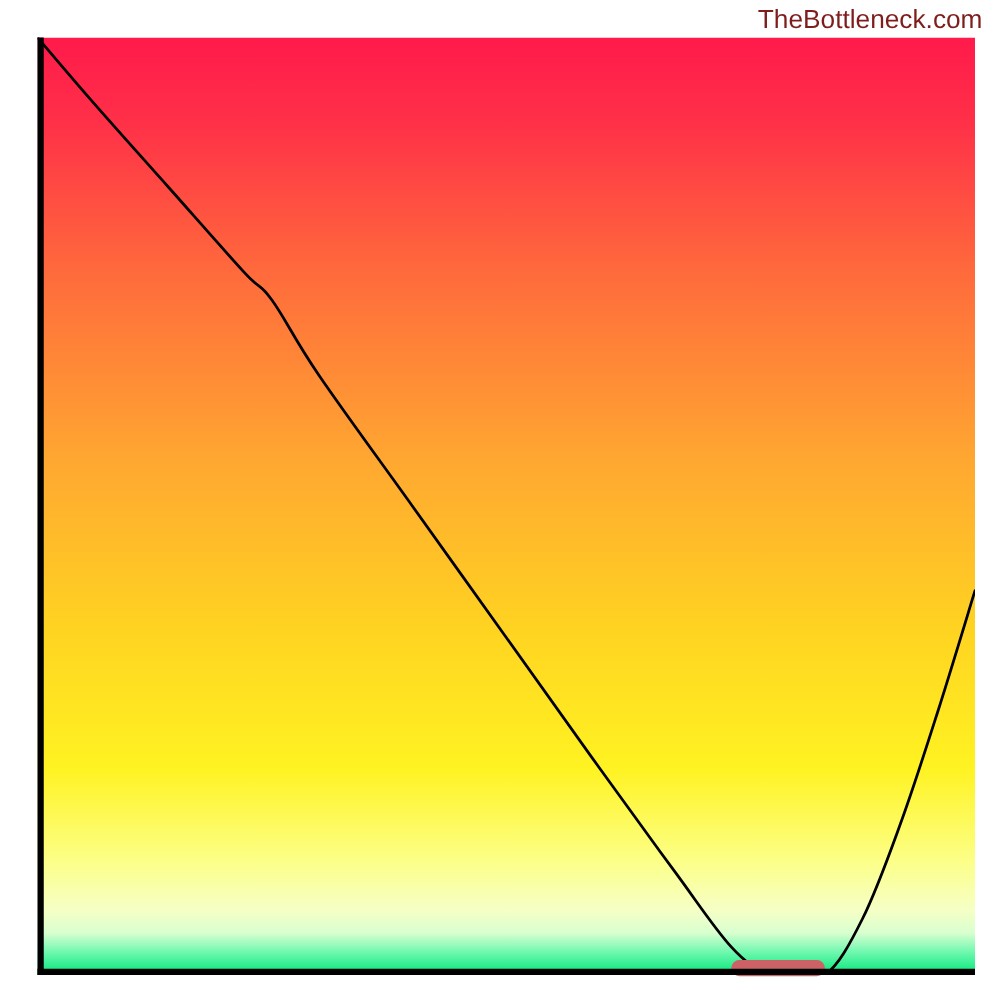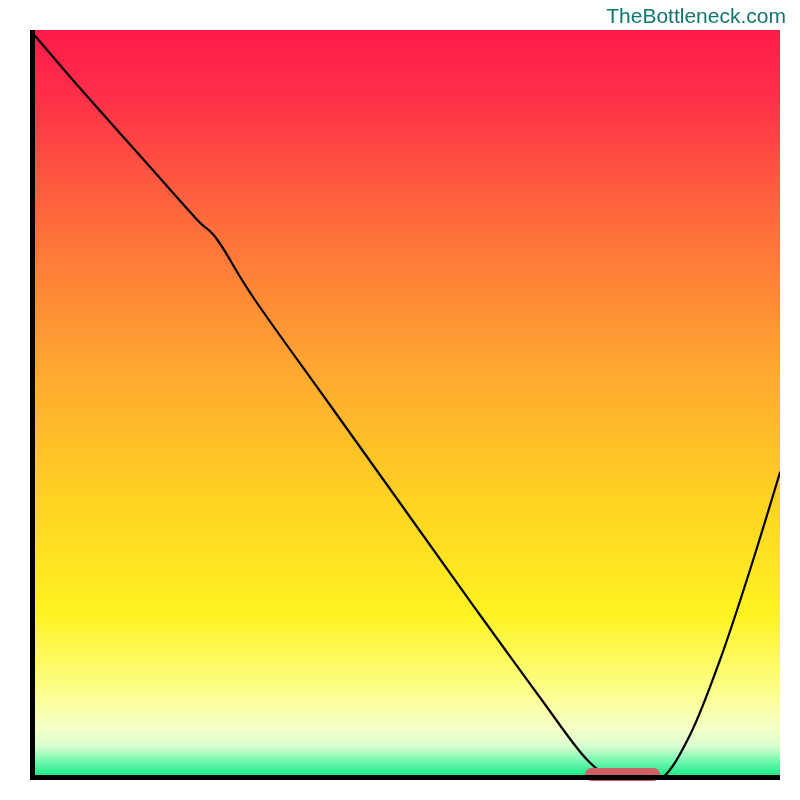--- a/index.html
+++ b/index.html
@@ -39,21 +39,21 @@
     inset: 0;
     border-left: 5px solid #000;
     border-bottom: 5px solid #000;
     box-sizing: border-box;
     pointer-events: none;
   }
   .watermark {
     position: absolute;
     top: 4px;
     right: 14px;
-    color: #0f766e;
+    color: #7f1d1d;
     font-size: 21px;
     font-weight: 400;
     letter-spacing: 0;
   }
   .min-marker {
     position: absolute;
     height: 13px;
     border-radius: 8px;
     background: #cd6266;
   }

